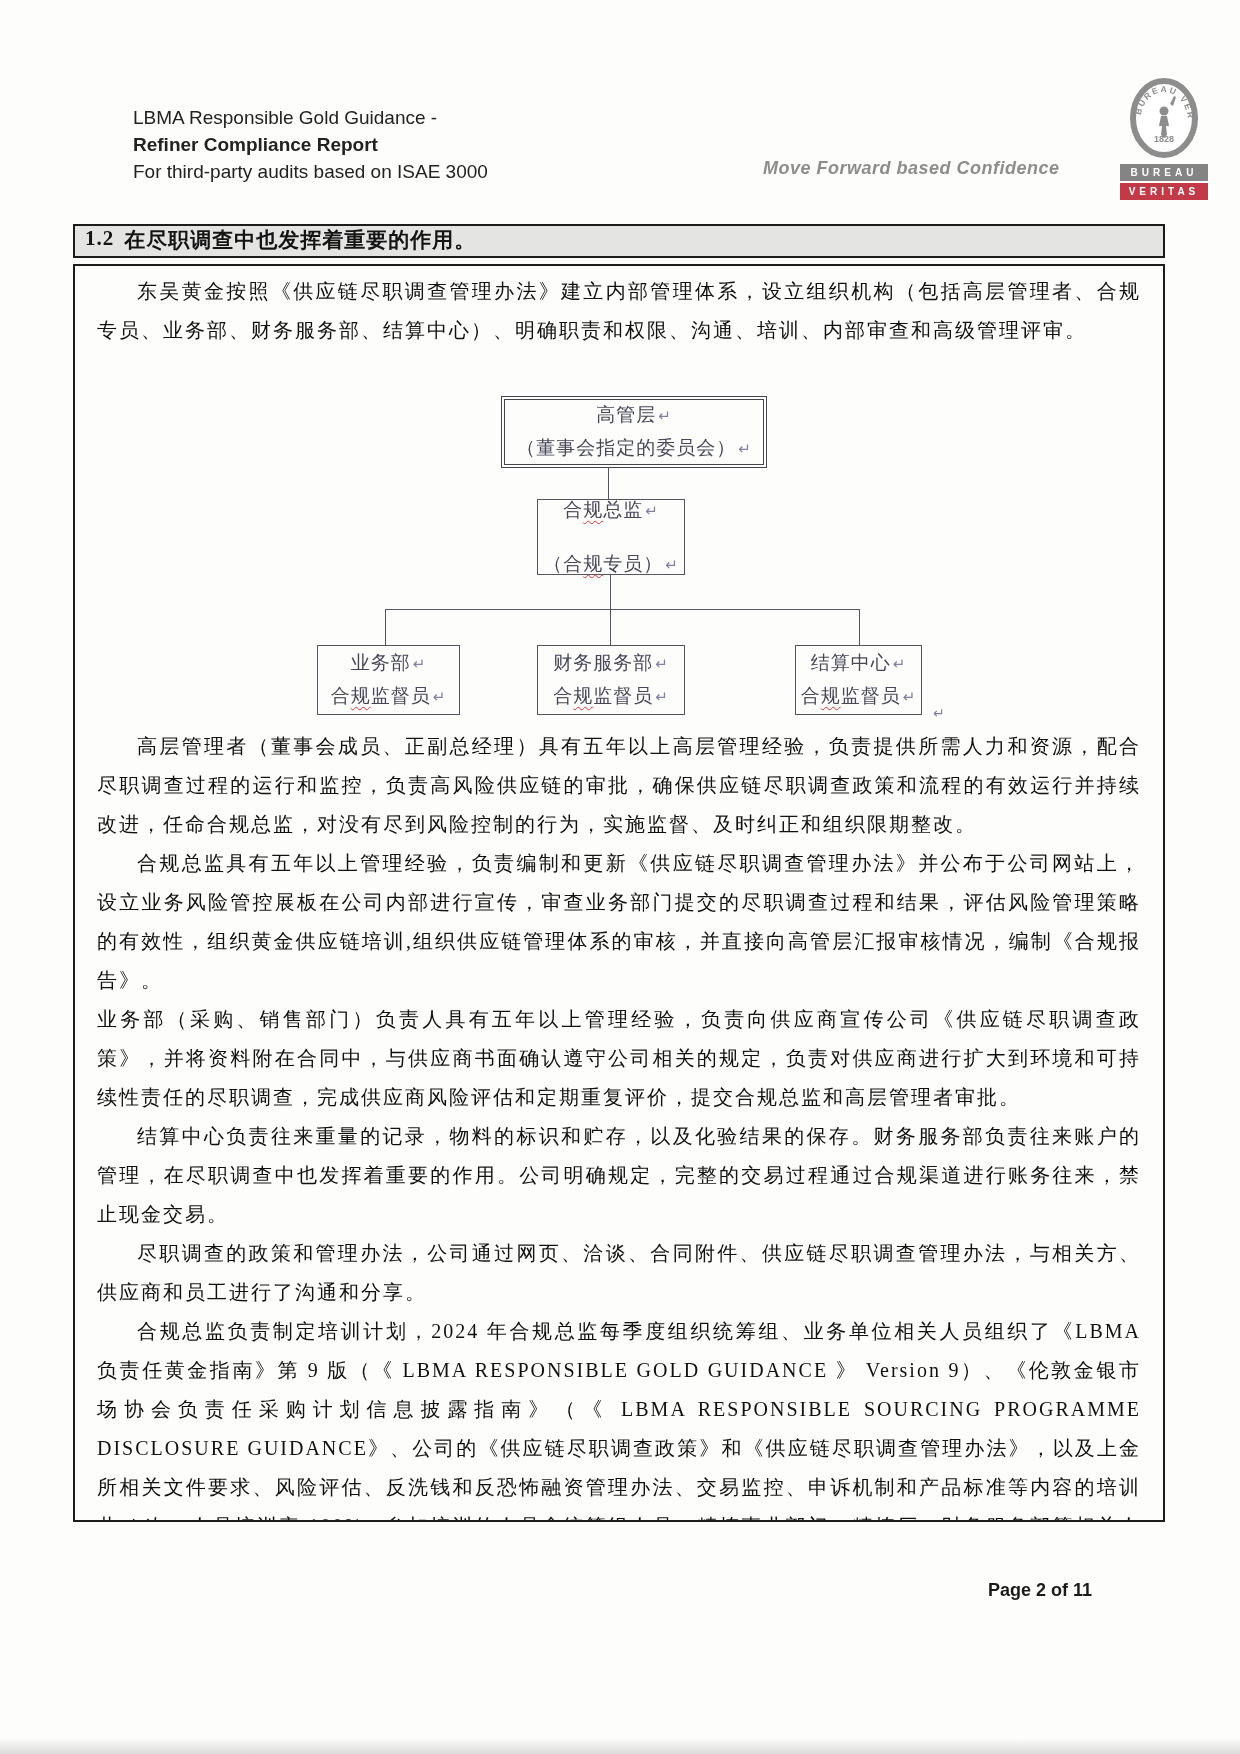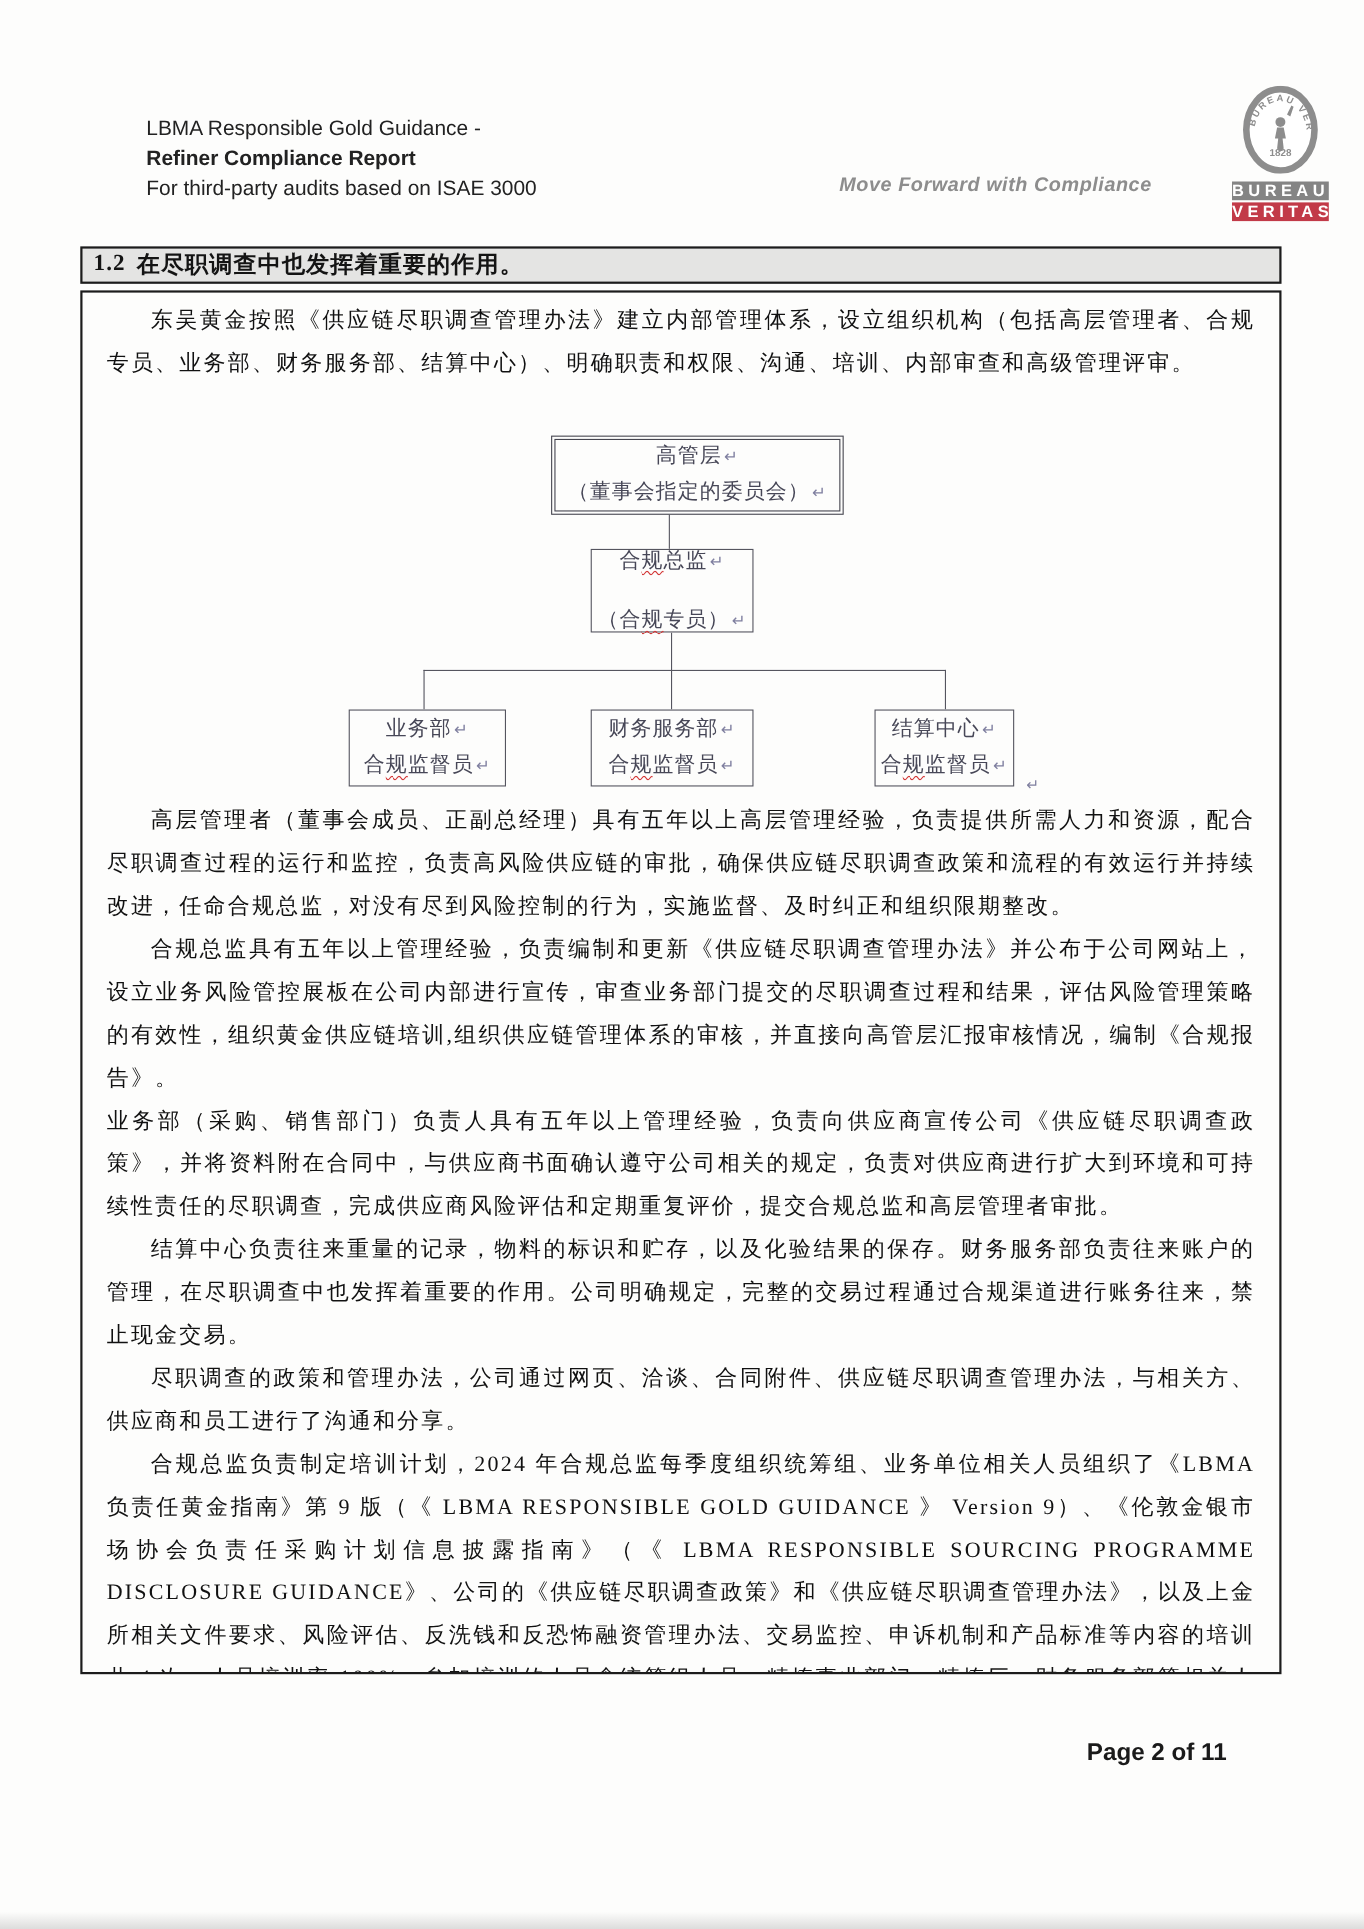--- a/index.html
+++ b/index.html
@@ -9,21 +9,21 @@
   
   .hdr{position:absolute;left:133px;top:104px;font-family:"Liberation Sans", sans-serif;
        font-size:19px;line-height:27px;color:#222;}
   .hdr .b{font-weight:bold;}
   .tagline{position:absolute;left:763px;top:158px;font-family:"Liberation Sans", sans-serif;
        font-size:18px;font-weight:bold;font-style:italic;color:#8d8d8d;letter-spacing:.5px;}
 
   .bvlogo{position:absolute;left:1118px;top:78px;width:92px;text-align:center;}
   .bvlogo .bars{width:88px;margin:2px auto 0 auto;}
   .bvbar{height:17px;line-height:17px;color:#fff;font-family:"Liberation Sans", sans-serif;
-       font-size:15px;font-weight:bold;letter-spacing:4px;margin-top:2px;text-align:center;}
+       font-size:10px;font-weight:bold;letter-spacing:4px;margin-top:2px;text-align:center;}
 
   
   .secbar{position:absolute;left:73px;top:224px;width:1092px;height:34px;background:#e4e4e3;
        border:2px solid #1c1c1c;box-sizing:border-box;display:flex;align-items:flex-start;
        font-weight:bold;font-size:21px;letter-spacing:1px;padding-left:10px;}
   .secbar .num{margin-right:10px;font-family:"Liberation Serif", serif;}
 
   
   .cbox{position:absolute;left:73px;top:264px;width:1092px;height:1258px;background:transparent;
        border:2px solid #1c1c1c;box-sizing:border-box;padding:6px 22px 0 22px;overflow:hidden;}
@@ -49,37 +49,37 @@
   #b2{left:440px;top:292px;width:148px;height:70px;}
   #b3{left:698px;top:292px;width:127px;height:70px;}
   #v1{left:511px;top:102px;width:1px;height:44px;}
   #v2{left:513px;top:222px;width:1px;height:70px;}
   #hl{left:288px;top:256px;width:475px;height:1px;}
   #s1{left:288px;top:256px;width:1px;height:36px;}
   #s3{left:762px;top:256px;width:1px;height:36px;}
 
   
   .pagenum{position:absolute;left:988px;top:1580px;font-family:"Liberation Sans", sans-serif;
-       font-size:22px;font-weight:bold;color:#1a1a1a;}
+       font-size:18px;font-weight:bold;color:#1a1a1a;}
 
   .scan-shadow{position:absolute;left:0;bottom:0;width:100%;height:16px;
        background:linear-gradient(to bottom, rgba(120,120,120,0) 0%, rgba(120,120,120,.25) 100%);}
 </style>
 </head>
 <body>
 
 <div class="page">
 
   <div class="hdr">
     <div>LBMA Responsible Gold Guidance -</div>
     <div class="b">Refiner Compliance Report</div>
     <div>For third-party audits based on ISAE 3000</div>
   </div>
 
-  <div class="tagline">Move Forward with Compliance</div>
+  <div class="tagline">Move Forward based Confidence</div>
 
   <div class="bvlogo">
     <svg width="72" height="80" viewBox="0 0 72 80">
       <ellipse cx="36" cy="40" rx="31" ry="37" fill="#ffffff" stroke="#8d8d8d" stroke-width="6"></ellipse>
       <path id="arcpath" d="M 12 44 A 24 30 0 1 1 60 44" fill="none"></path>
       <text font-family="Liberation Sans, sans-serif" font-size="8.5" font-weight="bold" fill="#8d8d8d" letter-spacing="2">
         <textPath href="#arcpath" startOffset="8%">BUREAU VERITAS</textPath>
       </text>
       <circle cx="36" cy="33" r="4.5" fill="#8d8d8d"></circle>
       <path d="M33 38 l6 0 l2 10 l-3 0 l1 9 l-3 3 l-3 -3 l1 -9 l-3 0 z" fill="#8d8d8d"></path>

